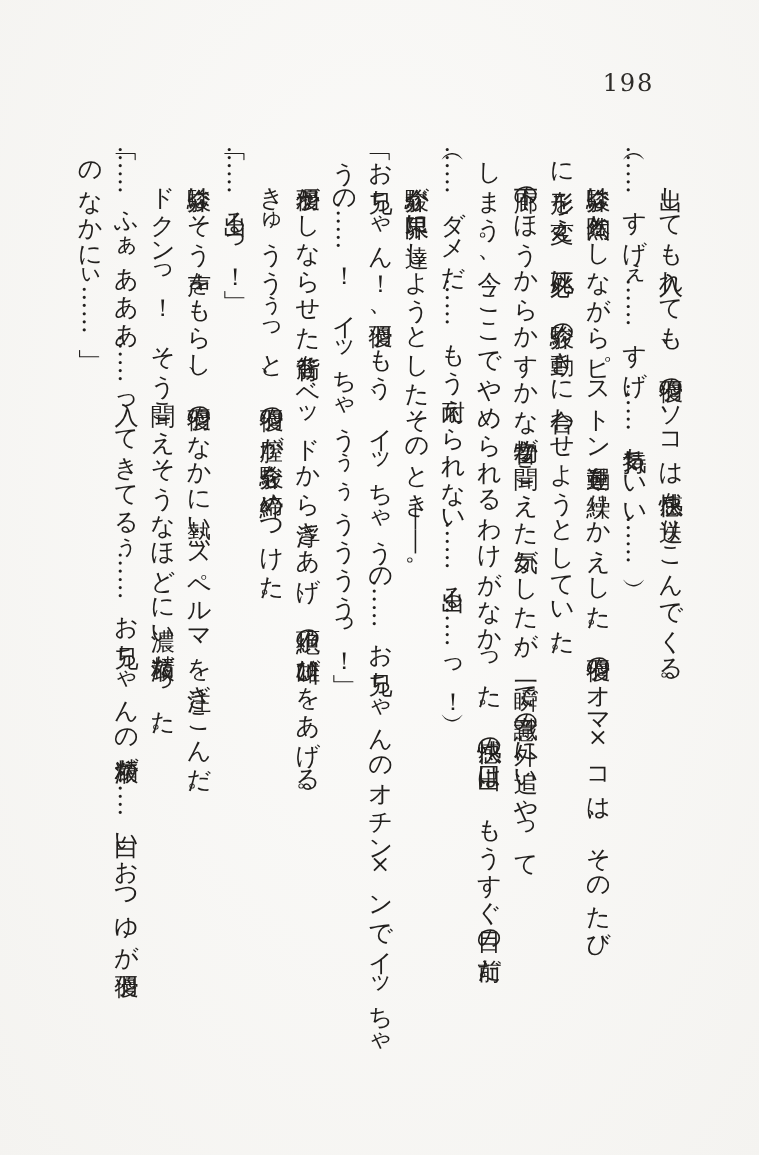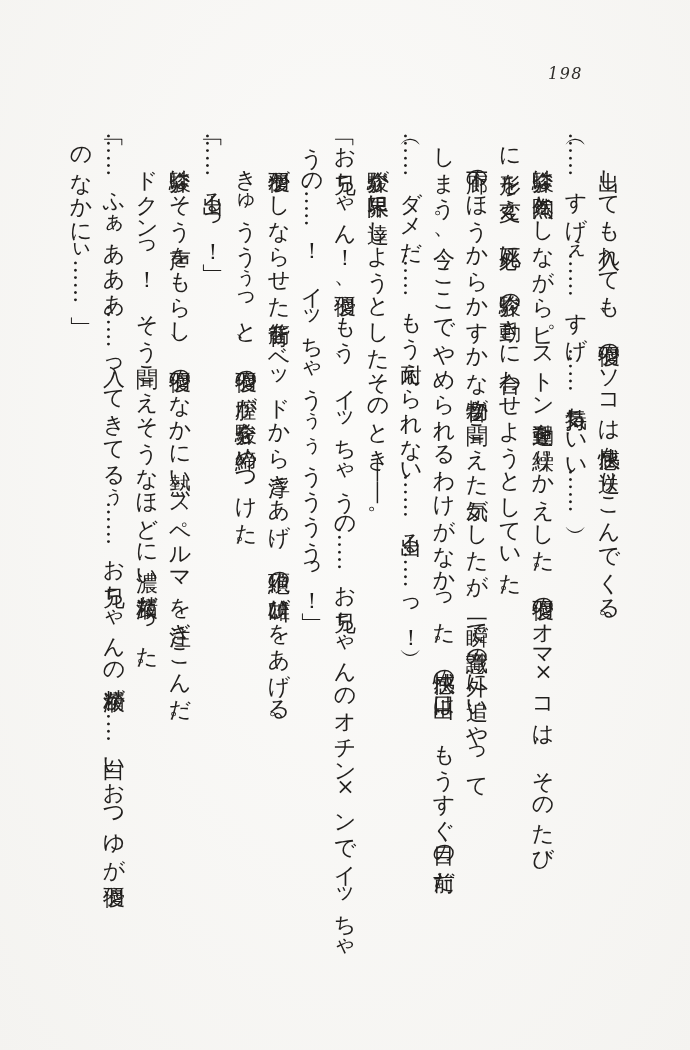--- a/index.html
+++ b/index.html
@@ -18,22 +18,21 @@
     position: absolute;
     inset: 0;
     background:
       radial-gradient(ellipse at 50% 40%, rgba(255,255,255,0.5), rgba(0,0,0,0.015)),
       #f8f7f4;
   }
   .page-number {
     position: absolute;
     top: 64px;
     left: 548px;
-    font-style: italic;
-    font-size: 16px;
+    font-size: 22px;
     color: #2e2c29;
     letter-spacing: 1.5px;
   }
   .text-area {
     position: absolute;
     top: 132px;
     right: 64px;
     height: 856px;
     writing-mode: vertical-rl;
     text-orientation: mixed;

